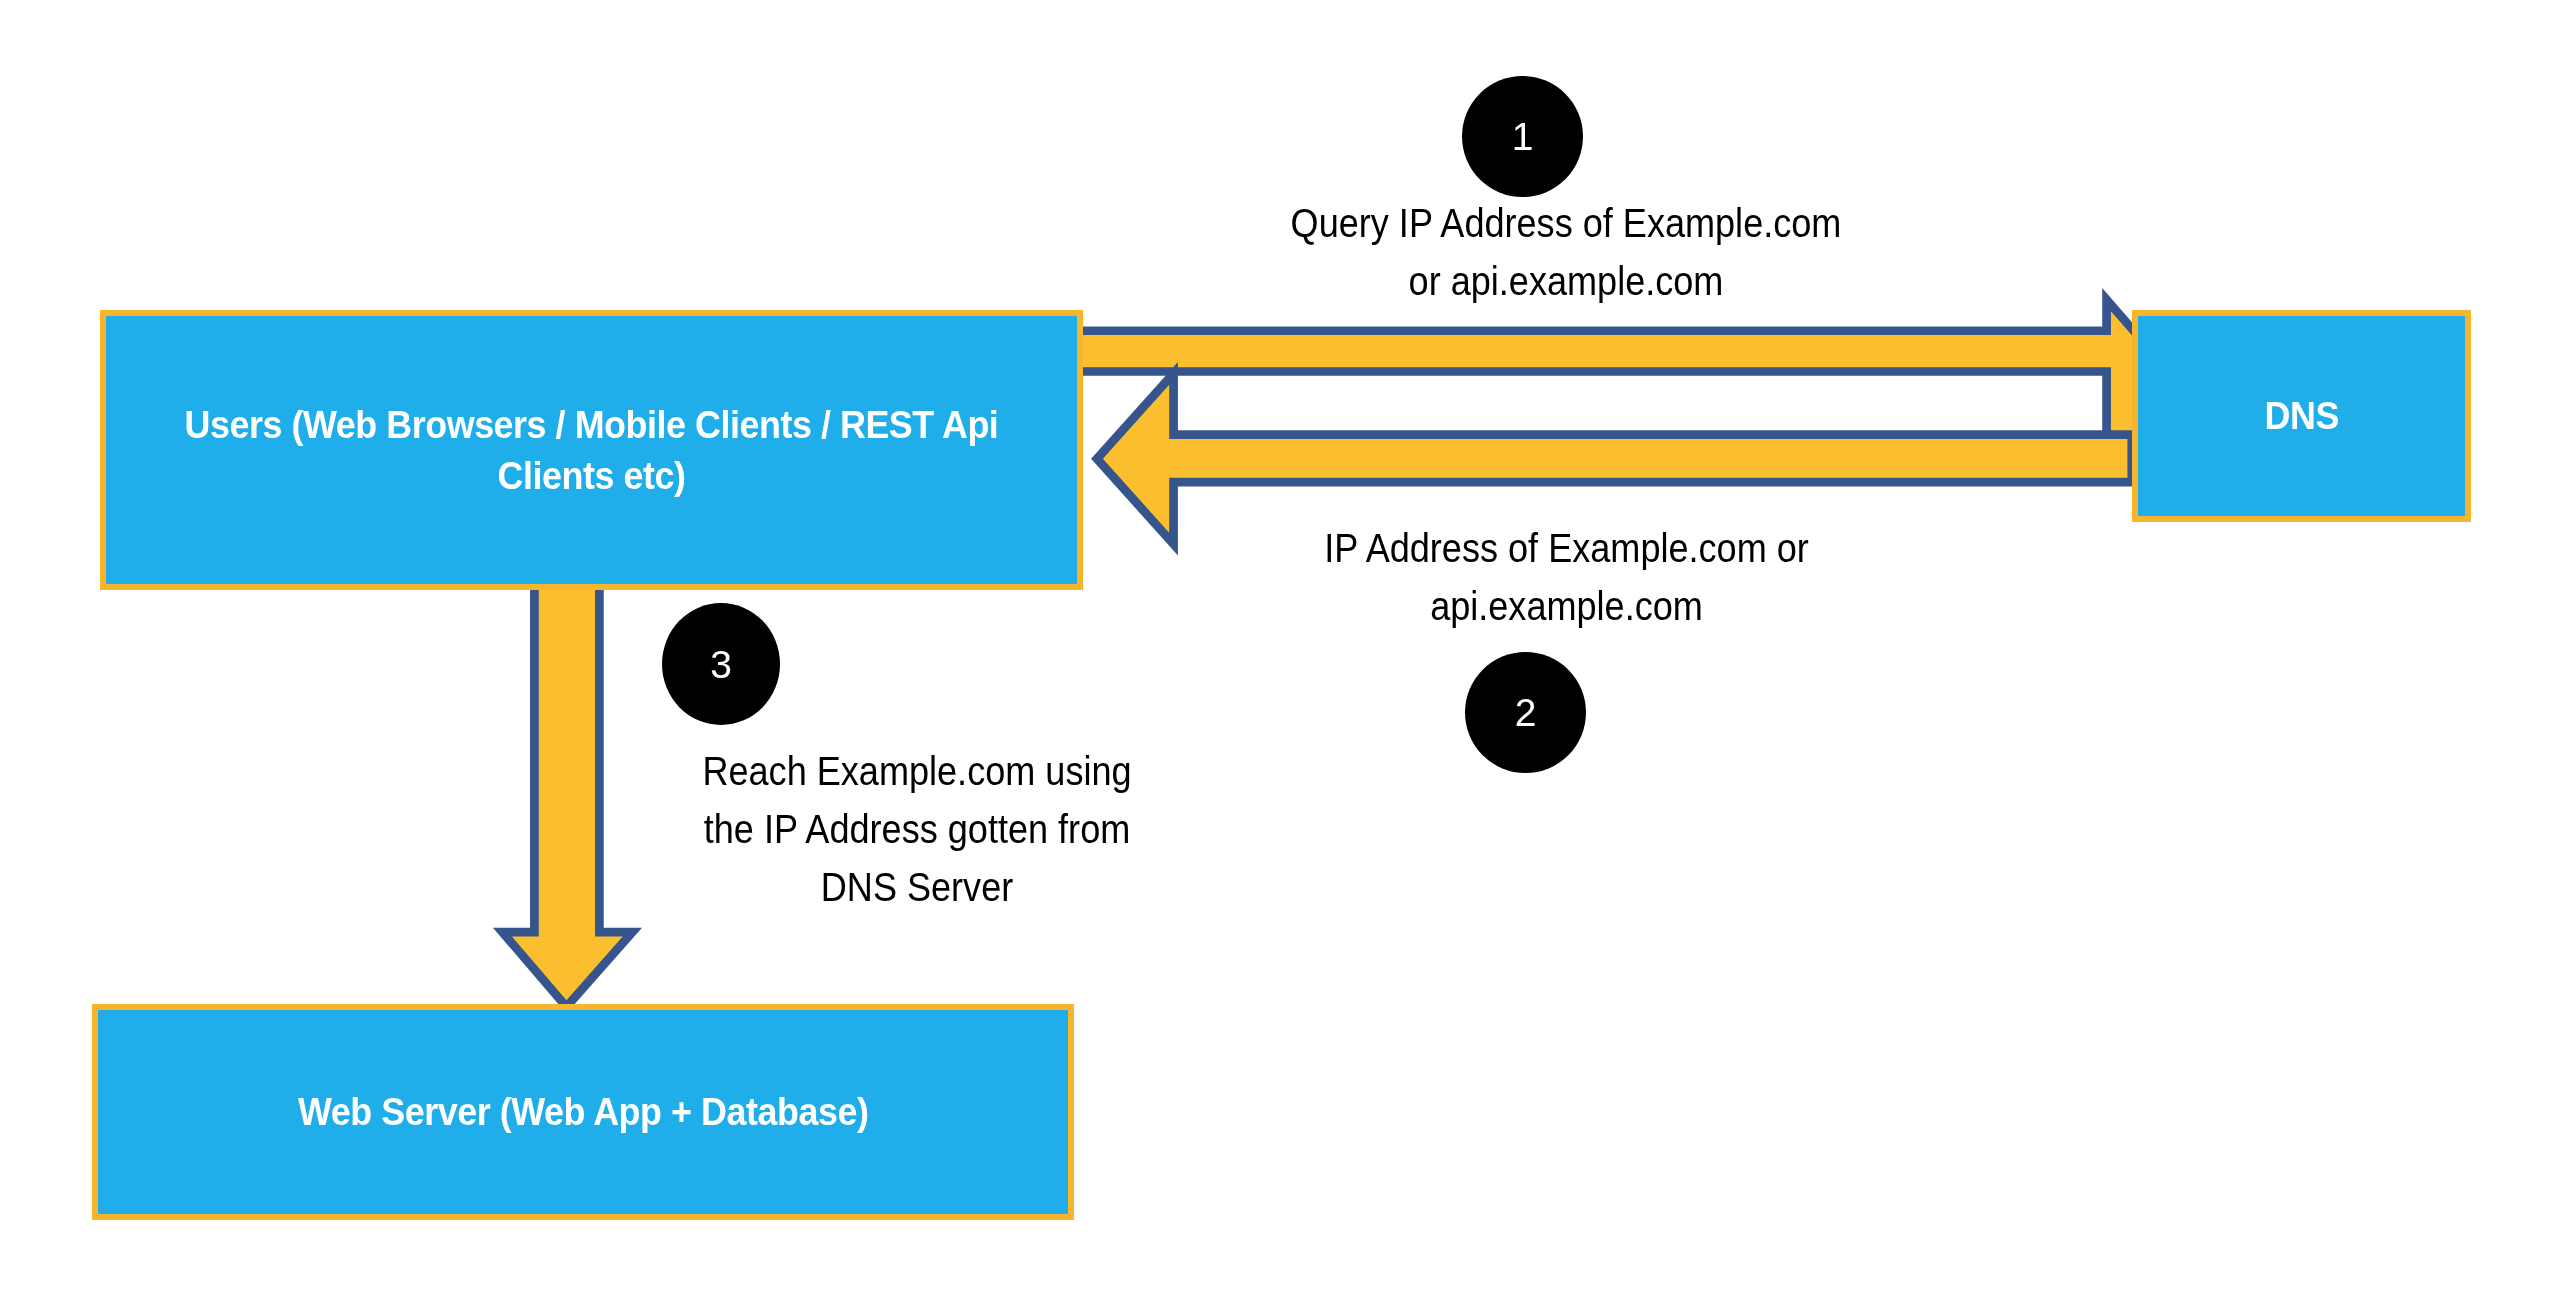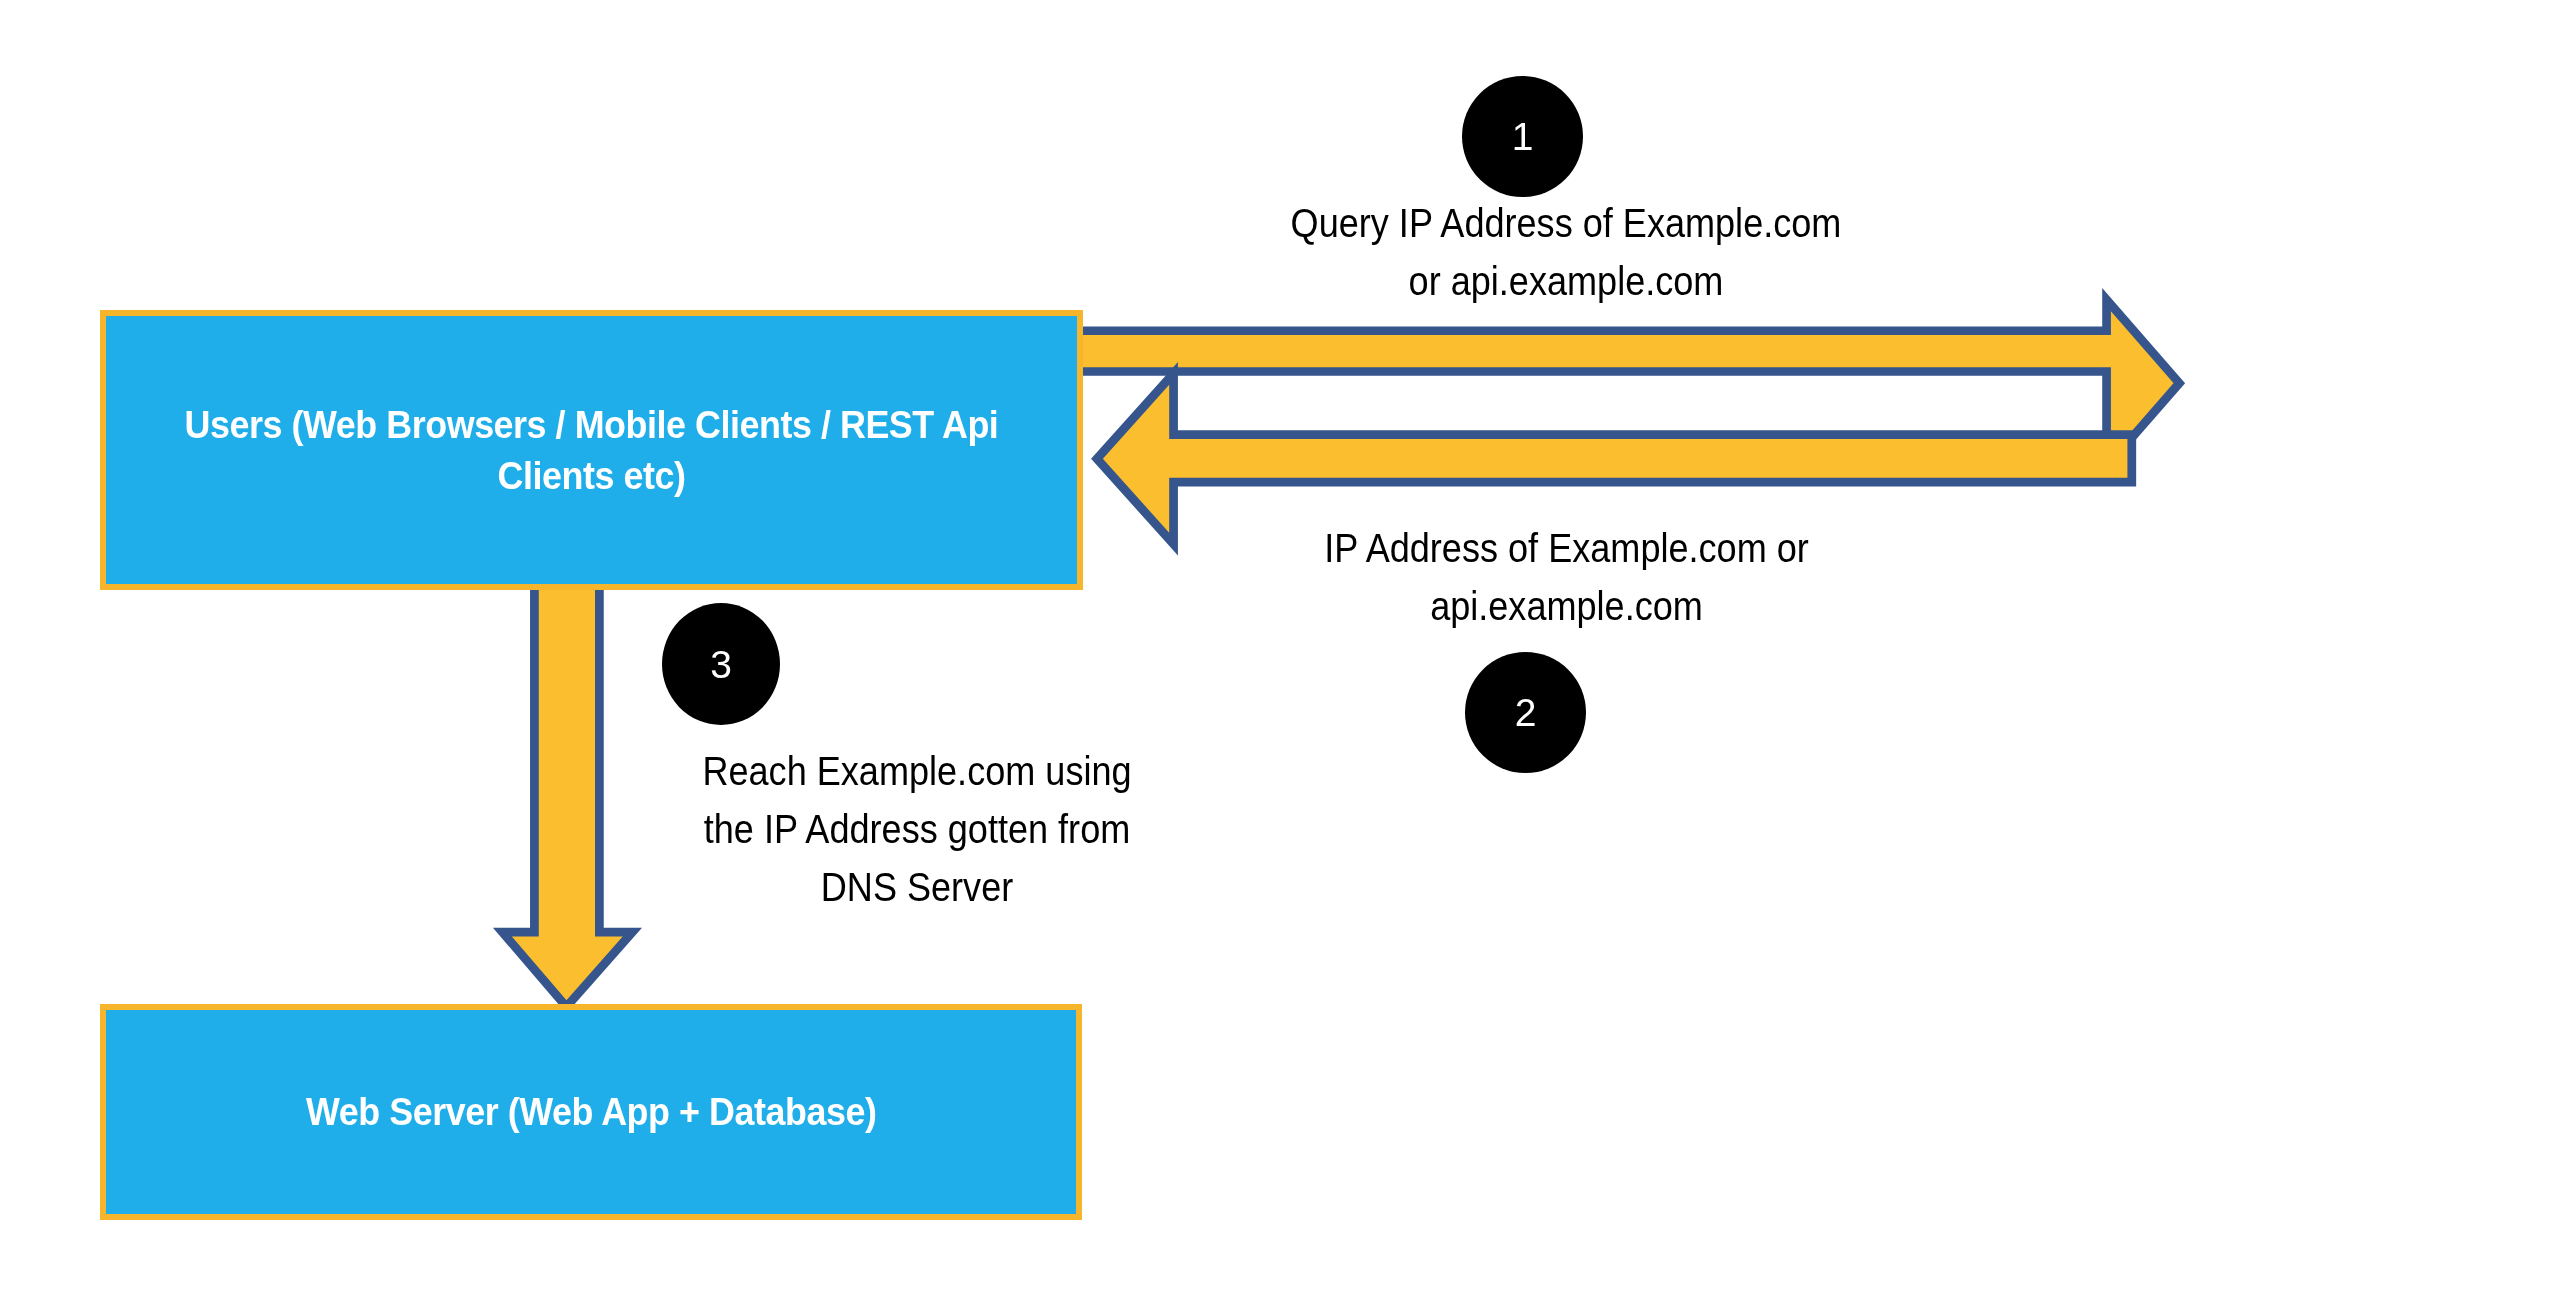--- a/index.html
+++ b/index.html
@@ -49,21 +49,21 @@
 
   #node-dns {
     left: 2132px;
     top: 310px;
     width: 339px;
     height: 212px;
   }
   #node-dns .node-label { font-size: 39px; }
 
   #node-webserver {
-    left: 100px;
+    left: 92px;
     top: 1004px;
     width: 982px;
     height: 216px;
   }
   #node-webserver .node-label { font-size: 39px; }
 
   
   #arrow-layer {
     position: absolute;
     left: 0;
@@ -121,20 +121,23 @@
     <polygon points="2198,448 1210,448 1210,385 1131,473 1210,561 1210,497 2198,497" fill="#FBBE2E" stroke="#36558C" stroke-width="9" stroke-linejoin="miter"></polygon>
 
     <polygon points="551,548 618,548 618,961 652,961 584,1038 518,961 551,961" fill="#FBBE2E" stroke="#36558C" stroke-width="9" stroke-linejoin="miter"></polygon>
   </svg>
 
   <div id="node-users" class="node">
     <div class="node-label">Users (Web Browsers / Mobile Clients /
 REST Api Clients etc)</div>
   </div>
 
+  <div id="node-dns" class="node">
+    <div class="node-label">DNS</div>
+  </div>
 
   <div id="node-webserver" class="node">
     <div class="node-label">Web Server (Web App + Database)</div>
   </div>
 
   <div id="badge-1" class="step-badge">
     <span>1</span>
   </div>
   <div id="badge-2" class="step-badge">
     <span>2</span>

